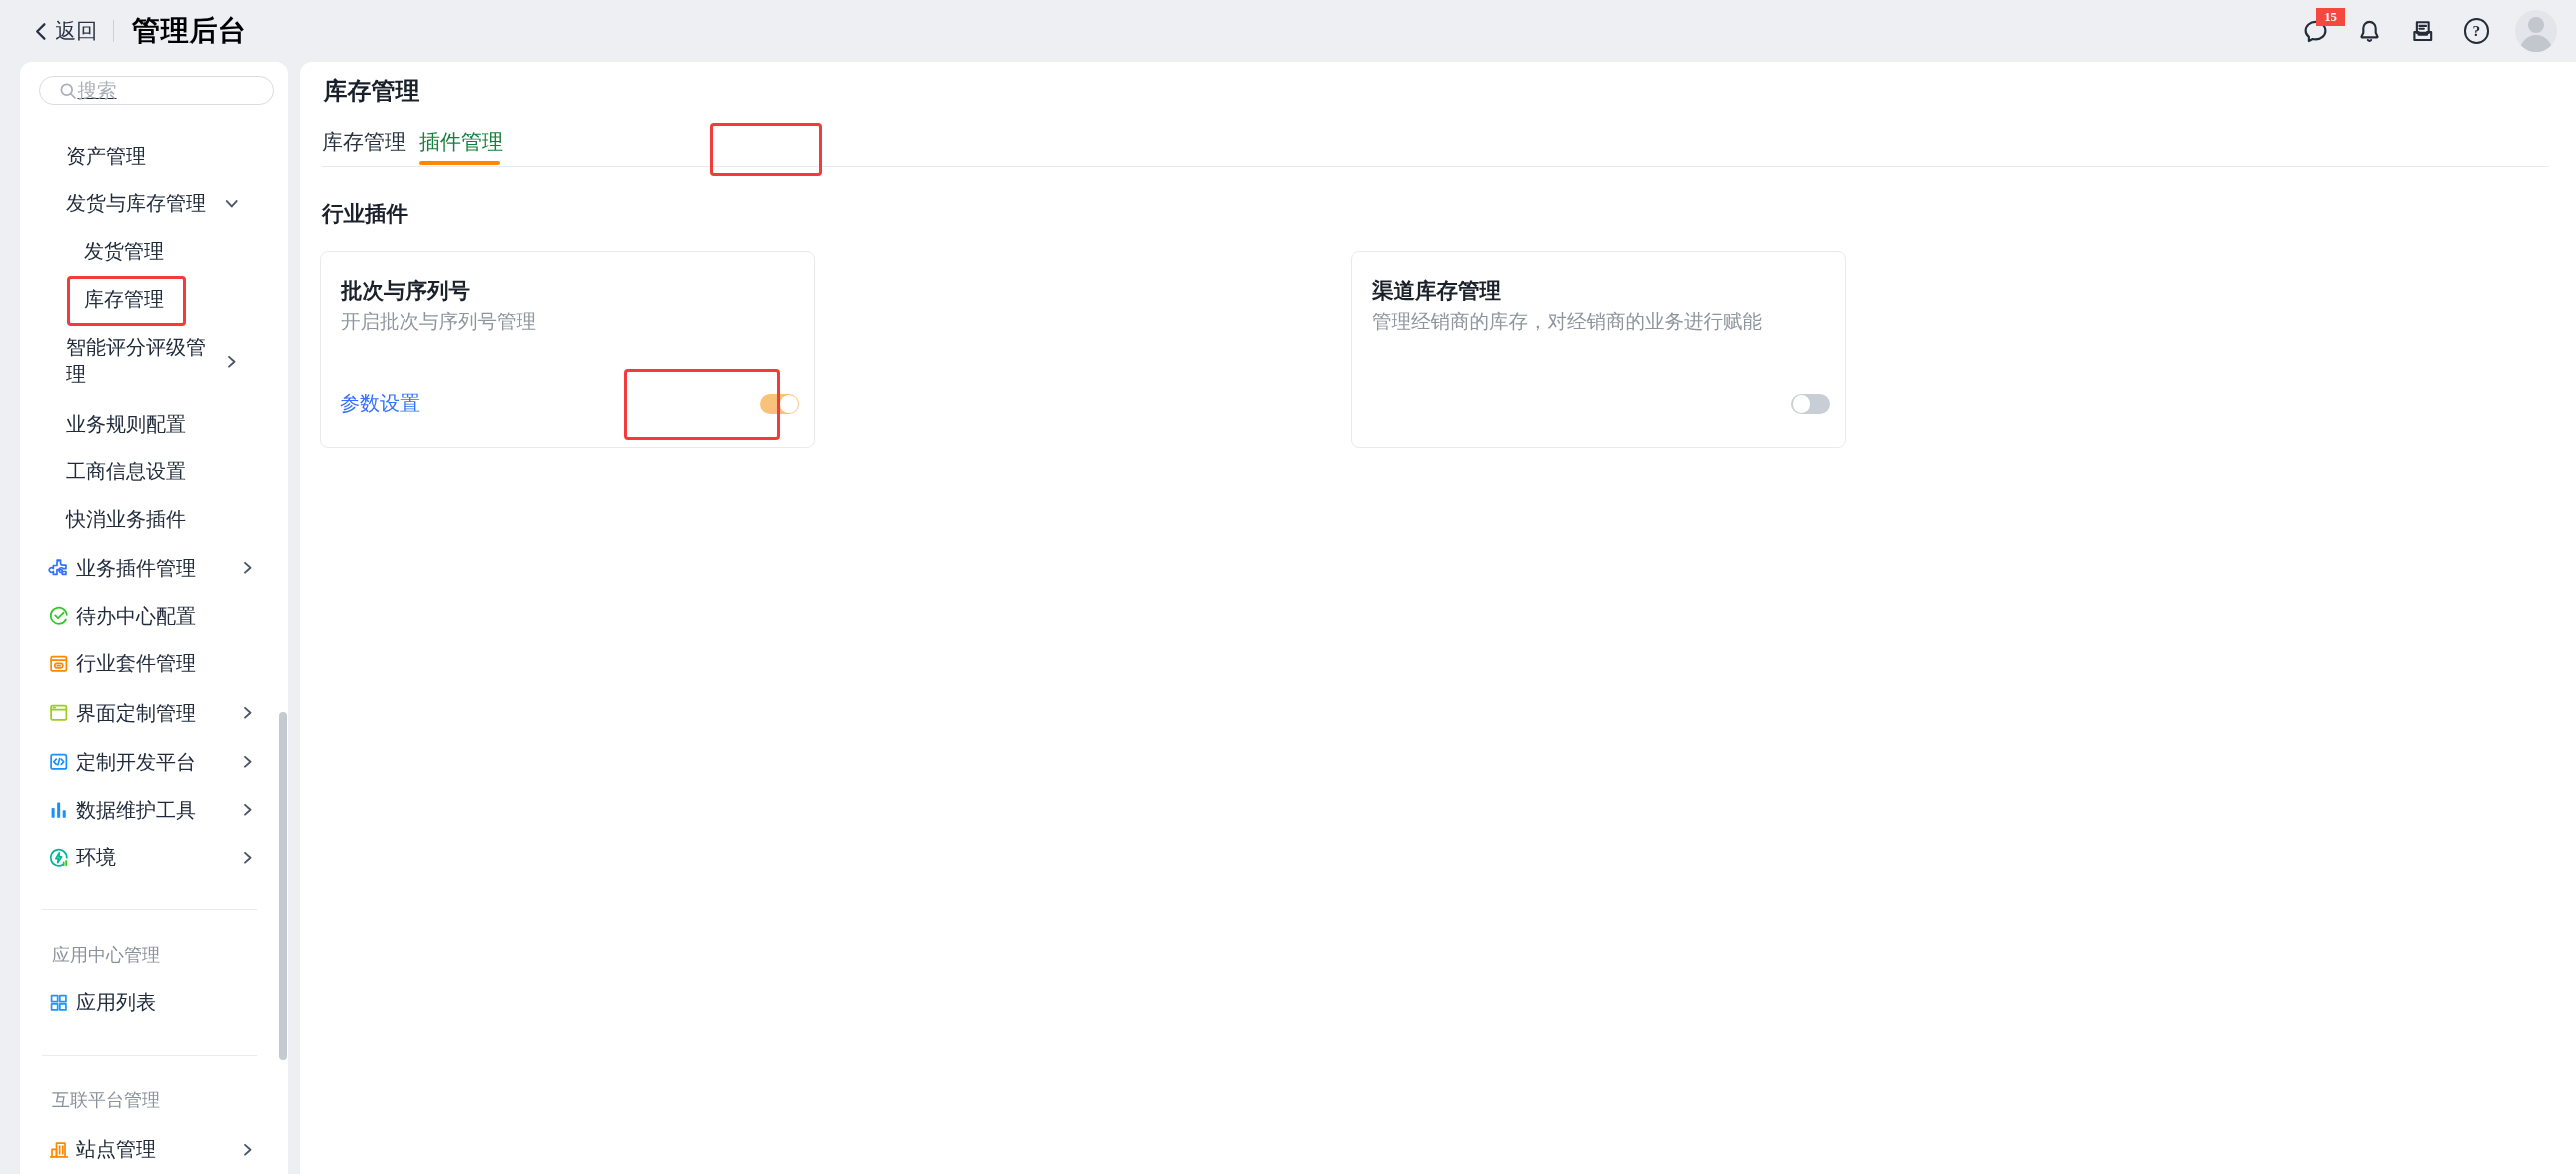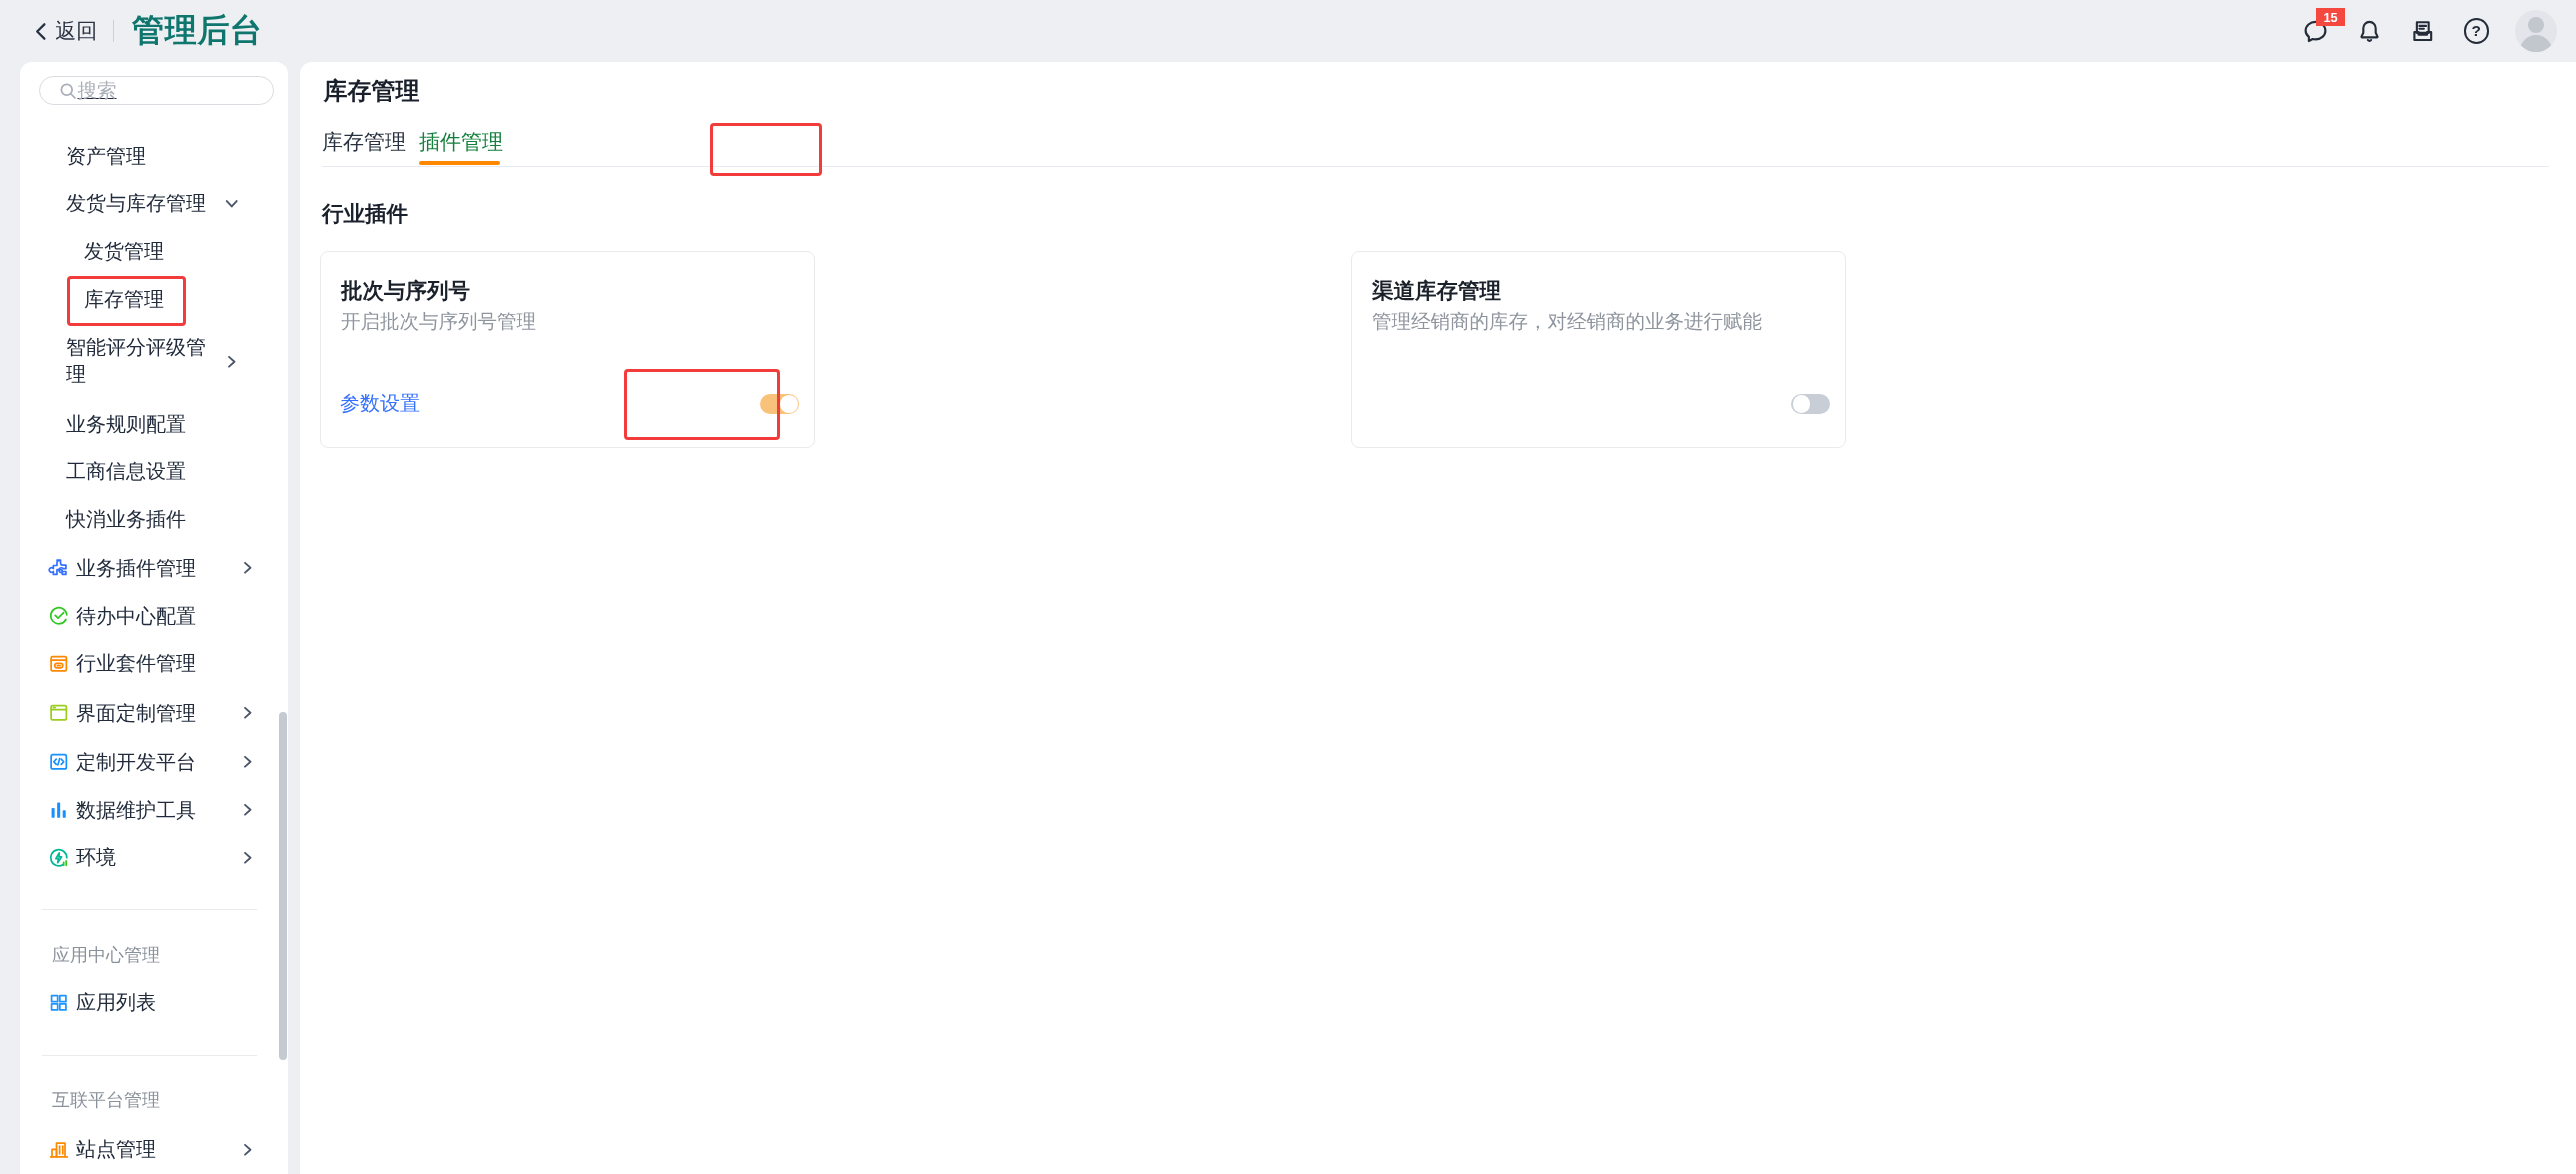--- a/index.html
+++ b/index.html
@@ -6,26 +6,26 @@
   html,body { width:2576px; height:1175px; overflow:hidden; }
   body {
     font-family:"Liberation Sans","DejaVu Sans",sans-serif;
     background:#edeff3;
     color:#212b3b;
     position:relative;
   }
   .stage { position:absolute; inset:0; }
 
   
-  .topbar { position:absolute; left:0; top:0; width:2576px; height:62px; }
+  .topbar { position:absolute; left:0; top:0; width:2576px; height:62px;font-family:Liberation Serif, serif; }
   .topbar-left { position:absolute; left:29.5px; top:0; height:62px; display:flex; align-items:center; }
   .back-chevron { width:23px; height:23px; display:inline-flex; }
   .back-label { font-size:21px; color:#2a3242; margin-left:2.7px; }
   .topbar-divider { width:1.3px; height:21.5px; background:#ccd0d8; margin:0 17.5px 0 16px; }
-  .topbar-title { font-size:32px; font-weight:700; color:#0f766e; letter-spacing:0.7px; }
+  .topbar-title { font-size:28px; font-weight:700; color:#000000; letter-spacing:0.7px; }
   .topbar-right { position:absolute; right:19px; top:0; height:62px; display:flex; align-items:center; gap:24px; }
   .tb-icon { width:29.5px; height:29.5px; position:relative; display:inline-flex; align-items:center; justify-content:center; }
   .tb-icon svg { width:27px; height:27px; }
   .badge {
     position:absolute; left:14.8px; top:-8px; min-width:29.5px; height:17.5px; padding:0 5.4px;
     background:#f5483f; border-radius:0; color:#fff; font-size:12.8px; font-weight:700;
     display:flex; align-items:center; justify-content:center;
   }
   .help-circle { width:25.5px; height:25.5px; border:2px solid #252c39; border-radius:50%;
     display:flex; align-items:center; justify-content:center; font-size:15.4px; font-weight:700; color:#252c39; }

